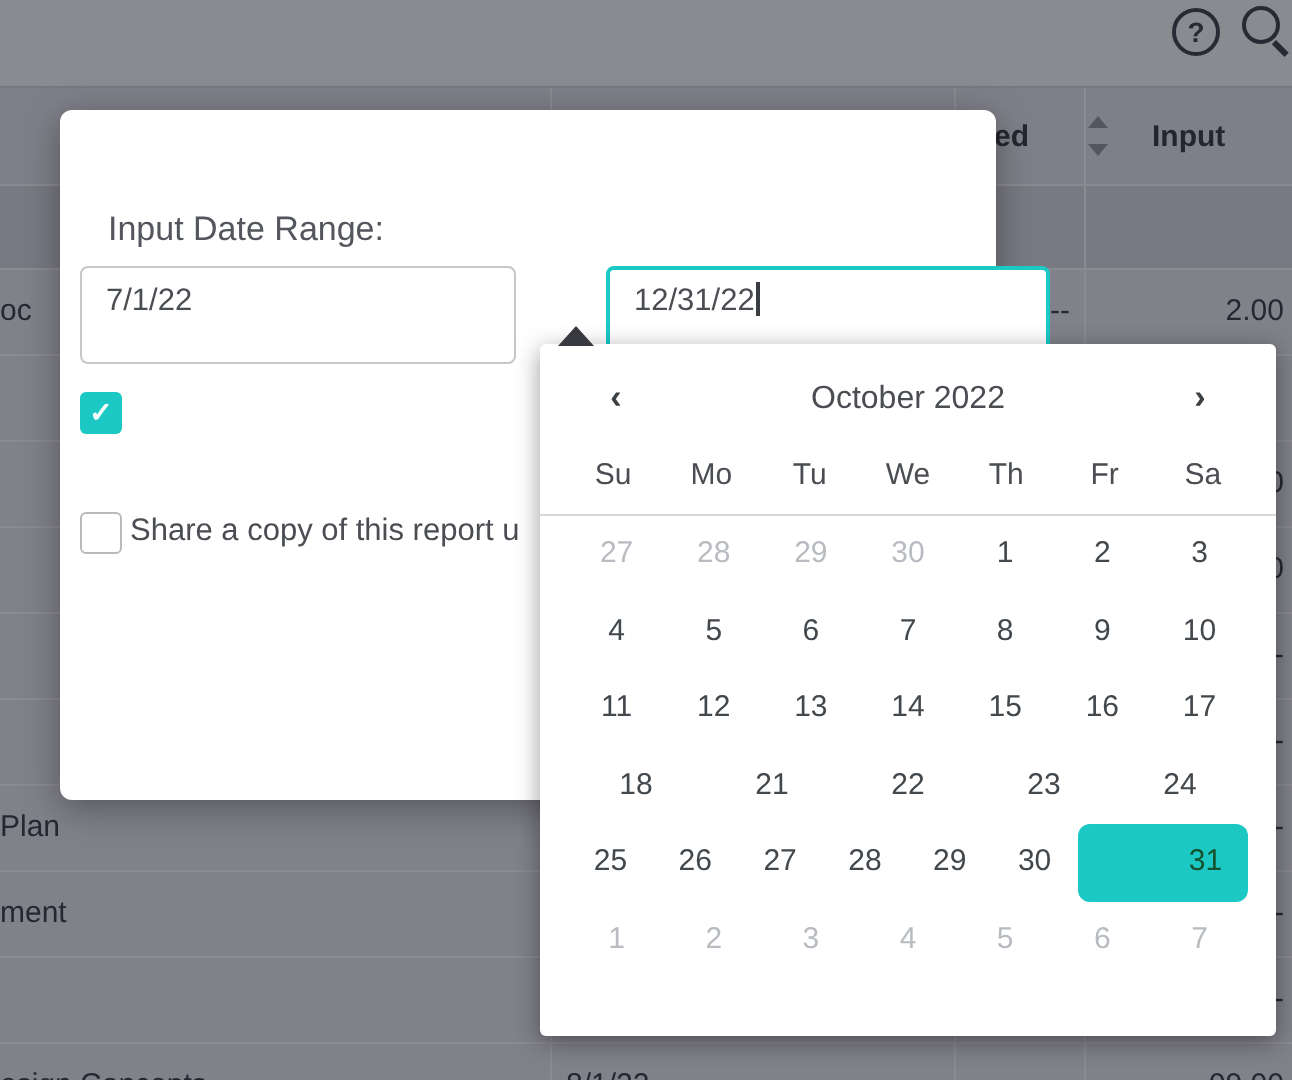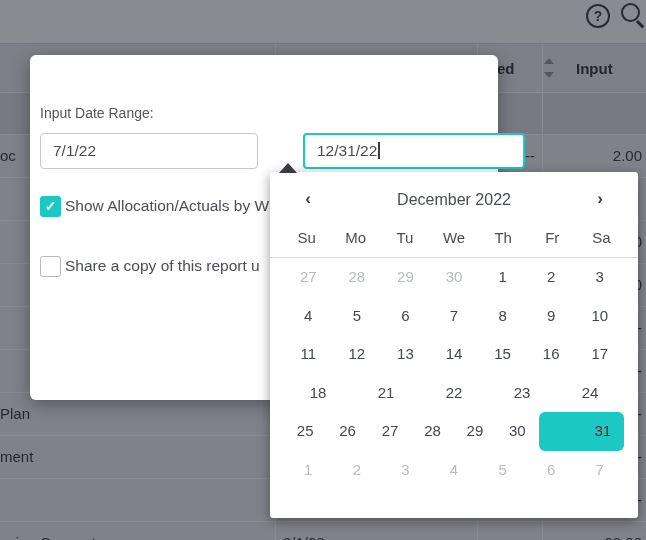--- a/index.html
+++ b/index.html
@@ -38,22 +38,22 @@
 
   
   .overlay { position:absolute; inset:0; background:rgba(30,30,44,0.52); }
 
   
   .modal { position:absolute; left:30px; top:55px; width:468px; height:345px; background:#fff; border-radius:6px;
            box-shadow:0 4px 18px rgba(0,0,0,0.35); }
   .modal-header { position:relative; height:40px; background:#f6f6f7; border-bottom:1px solid #e2e2e4; border-radius:6px 6px 0 0; }
   .modal-title { position:absolute; left:12px; top:11px; font-size:15px; font-weight:bold; letter-spacing:0.4px; color:#3c3f44; }
   .modal-close { position:absolute; right:16px; top:9px; font-size:17px; color:#3c3f44; cursor:pointer; }
-  .field-label { position:absolute; left:10px; top:50px; font-size:14px; color:#53565c; }
-  .date-input { position:absolute; top:78px; height:36px; border:1px solid #c7c7cb; border-radius:4px; background:#fff;
+  .field-label { position:absolute; left:24px; top:50px; font-size:17px; color:#53565c; }
+  .date-input { position:absolute; top:78px; height:49px; border:1px solid #c7c7cb; border-radius:4px; background:#fff;
                 font-size:15.5px; color:#4a4d52; padding-left:12px; line-height:34px; white-space:nowrap; }
   .input-start { left:10px; width:218px; }
   .input-end { left:249px; width:222px; border:2px solid var(--accent); line-height:32px;margin-left:24px; }
   .caret { display:inline-block; width:1.5px; height:17px; background:#3a3d42; vertical-align:-3px; margin-left:1px; }
 
   .check-row { position:absolute; left:10px; height:24px; display:flex; align-items:center; }
   .row-week { top:139px; } .row-share { top:199px; }
   .checkbox { width:21px; height:21px; border-radius:3px; flex:0 0 auto; }
   .checkbox.checked { background:var(--accent); color:#fff; font-size:14px; font-weight:bold; text-align:center; line-height:21px; }
   .checkbox.unchecked { background:#fff; border:1px solid #b9b9be; }
@@ -68,21 +68,21 @@
   .cal-title { position:absolute; left:0; right:0; text-align:center; top:4px; font-size:16px; color:#4a4d52; }
   .cal-nav { position:absolute; top:2px; width:48px; text-align:center; font-size:17px; font-weight:bold; color:#3b4045; cursor:pointer; }
   .cal-prev { left:14px; } .cal-next { right:14px; }
   .cal-weekdays { display:flex; padding:0 12px; height:40px; align-items:center; }
   .cal-wd { flex:1; text-align:center; font-size:15px; color:#4a4d52; }
   .cal-hr { border:none; border-top:1px solid #d8d8dc; margin:0; }
   #cal-grid { padding:0 14px; }
   .cal-week { display:flex; height:38.6px; }
   .cal-cell { flex:1; text-align:center; line-height:38.6px; font-size:15px; color:#43484d; cursor:pointer; border-radius:6px; }
   .cal-cell.muted { color:#b8bcc1; }
-  .cal-cell.selected { background:var(--accent); color:#7f1d1d;padding-left:43px; }
+  .cal-cell.selected { background:var(--accent); color:#14532d;padding-left:43px; }
 </style>
 </head>
 <body>
 
 <div class="screen">
 
   <div class="bg">
     <div class="topbar">
       <div class="icon-help">?</div>
       <div class="icon-search"></div>
@@ -165,33 +165,32 @@
 
   <div class="overlay"></div>
 
   <div class="modal">
     <div class="field-label">Input Date Range:</div>
     <div class="date-input input-start">7/1/22</div>
     <div class="date-input input-end"><span>12/31/22</span><span class="caret"></span></div>
 
     <div class="check-row row-week">
       <span class="checkbox checked">✓</span>
-      <span class="check-label">Show Allocation/Actuals by W</span>
     </div>
     <div class="check-row row-share">
       <span class="checkbox unchecked"></span>
       <span class="check-label">Share a copy of this report u</span>
     </div>
   </div>
 
   <div class="cal-pointer"></div>
   <div class="calendar">
     <div class="cal-header">
       <span class="cal-nav cal-prev">‹</span>
-      <span class="cal-title">December 2022</span>
+      <span class="cal-title">October 2022</span>
       <span class="cal-nav cal-next">›</span>
     </div>
     <div class="cal-weekdays" id="cal-weekdays">
         <div class="cal-wd">Su</div>
         <div class="cal-wd">Mo</div>
         <div class="cal-wd">Tu</div>
         <div class="cal-wd">We</div>
         <div class="cal-wd">Th</div>
         <div class="cal-wd">Fr</div>
         <div class="cal-wd">Sa</div>

